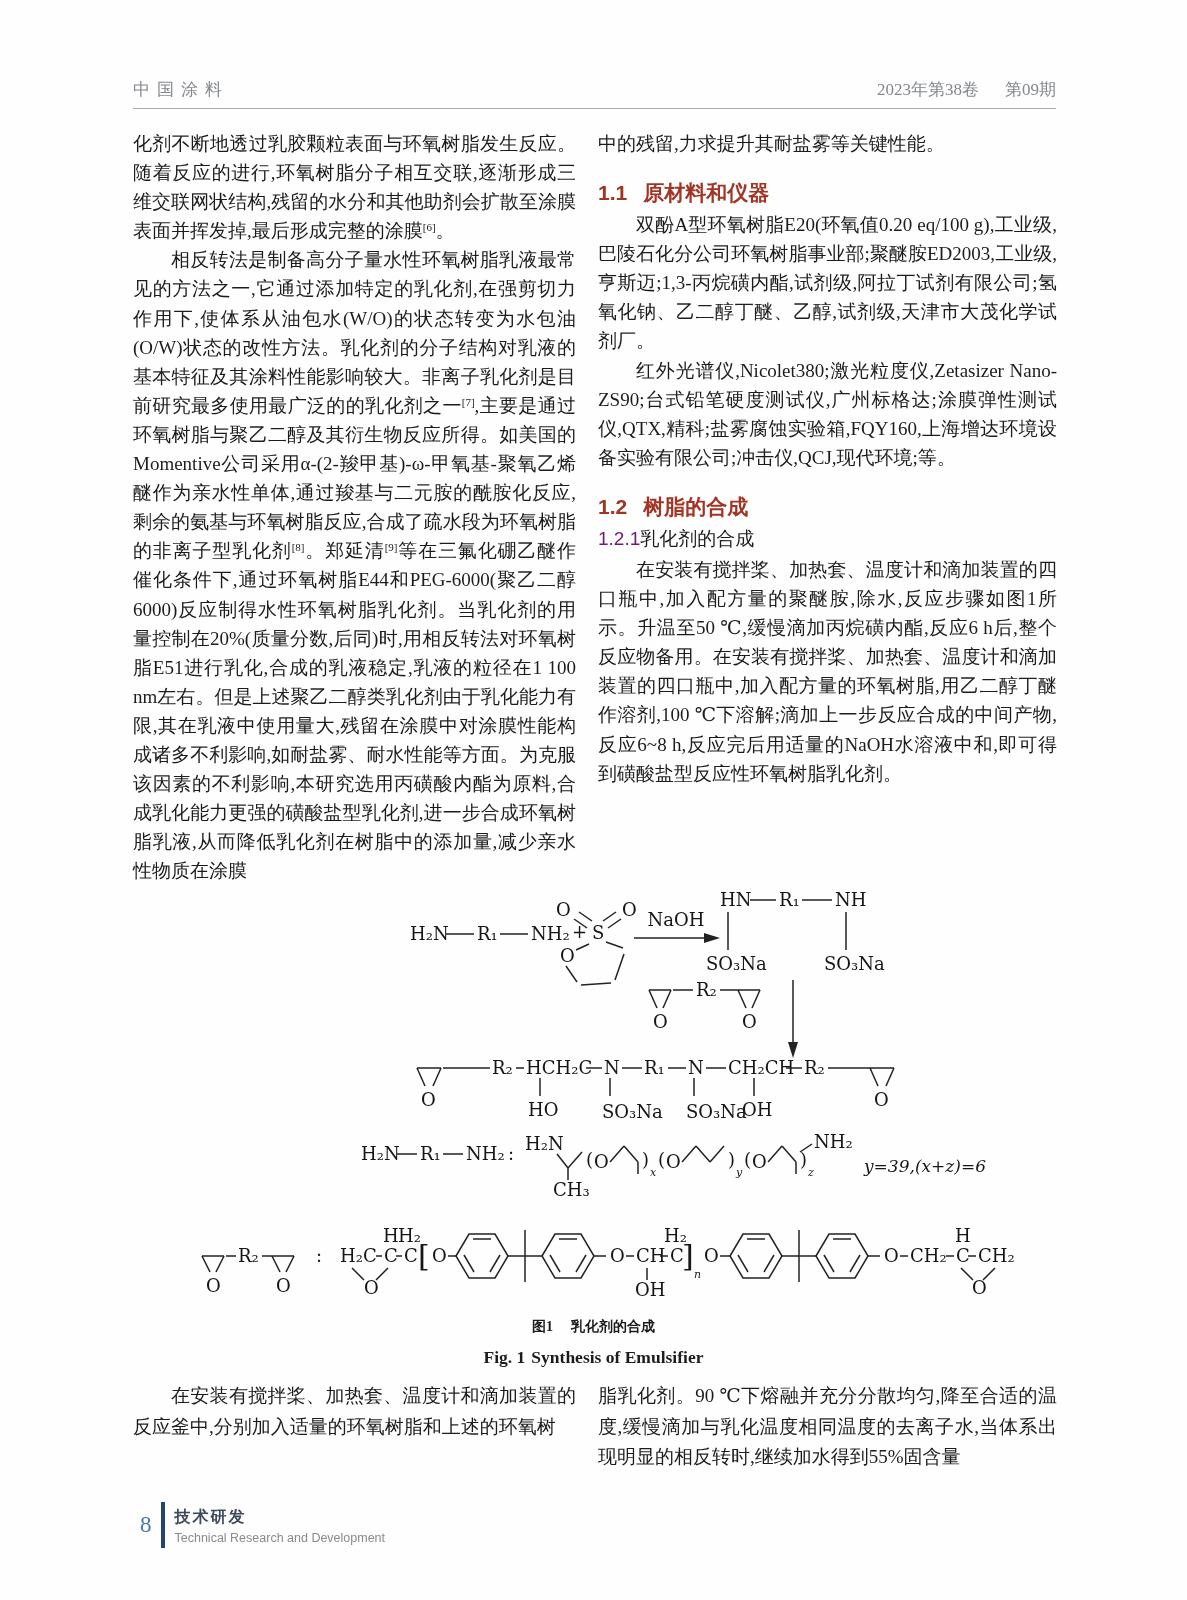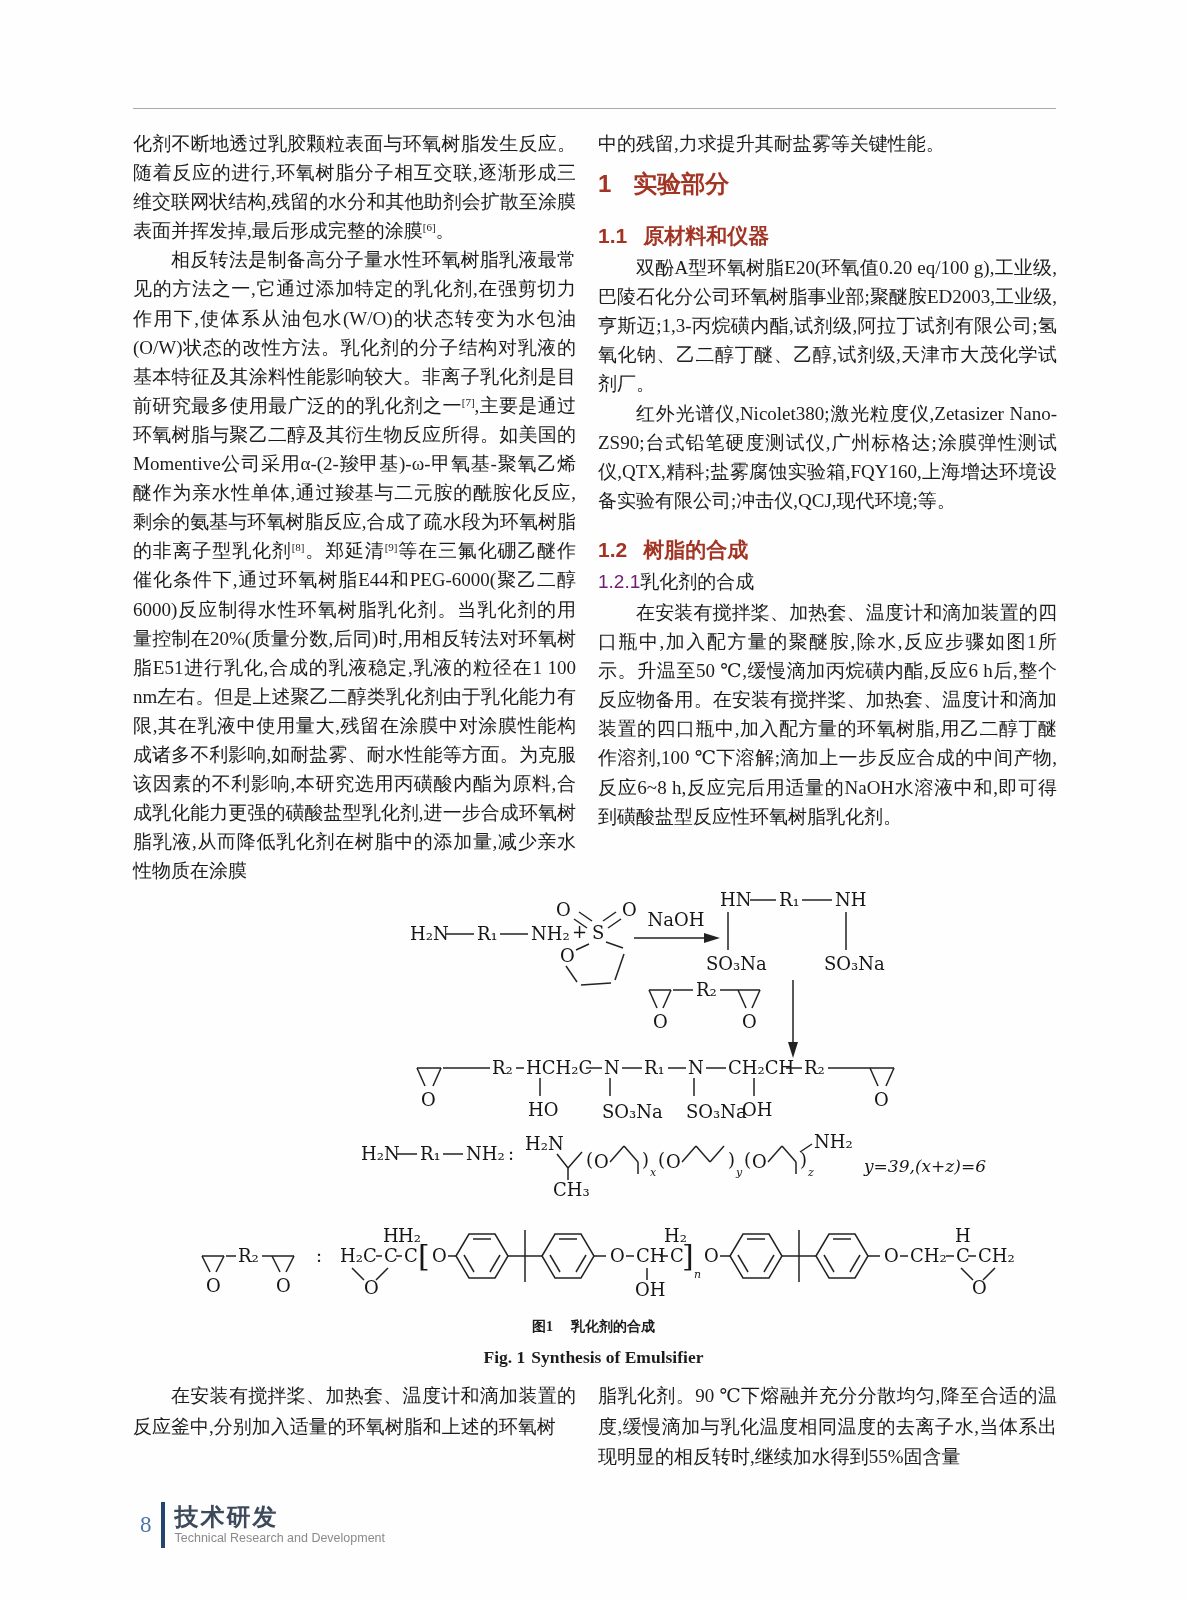--- a/index.html
+++ b/index.html
@@ -42,38 +42,43 @@
   #cap-en .cl{margin-right:6px;}
   
   .bcol{position:absolute;top:1381px;font-size:19px;line-height:30.5px;text-align:justify;}
   #bcol-left{left:133px;width:443px;}
   #bcol-right{left:598px;width:459px;}
   
   #footer{position:absolute;left:140px;top:1502px;display:flex;align-items:center;}
   #footer .pg{color:#4a76ad;font-size:23px;margin-right:9px;font-family:"Liberation Serif",serif;}
   #footer .bar{width:4px;height:46px;background:#24456e;margin-right:10px;}
   #footer .sec{color:#3d4a5c;font-family:"Liberation Sans","DejaVu Sans",sans-serif;
-               font-weight:bold;font-size:24px;letter-spacing:2px;line-height:24px;}
+               font-weight:bold;font-size:16px;letter-spacing:2px;line-height:24px;}
   #footer .sec-en{color:#8a8a8a;font-size:12.5px;font-family:Liberation Sans, sans-serif;margin-top:2px;}
 </style>
 </head>
 <body>
 
 <div id="page">
 
+  <div class="hdr">
+    <span class="jname">中国涂料</span>
+    <span class="vol">
+      <span>2023年第38卷</span><span>第09期</span>
+    </span>
+  </div>
   <div class="hdr-rule"></div>
 
   <div class="col" id="col-left">
     <p class="para"><span>化剂不断地透过乳胶颗粒表面与环氧树脂发生反应。随着反应的进行,环氧树脂分子相互交联,逐渐形成三维交联网状结构,残留的水分和其他助剂会扩散至涂膜表面并挥发掉,最后形成完整的涂膜</span><sup class="ref">[6]</sup><span>。</span></p>
     <p class="para indent"><span>相反转法是制备高分子量水性环氧树脂乳液最常见的方法之一,它通过添加特定的乳化剂,在强剪切力作用下,使体系从油包水(W/O)的状态转变为水包油(O/W)状态的改性方法。乳化剂的分子结构对乳液的基本特征及其涂料性能影响较大。非离子乳化剂是目前研究最多使用最广泛的的乳化剂之一</span><sup class="ref">[7]</sup><span>,主要是通过环氧树脂与聚乙二醇及其衍生物反应所得。如美国的Momentive公司采用α-(2-羧甲基)-ω-甲氧基-聚氧乙烯醚作为亲水性单体,通过羧基与二元胺的酰胺化反应,剩余的氨基与环氧树脂反应,合成了疏水段为环氧树脂的非离子型乳化剂</span><sup class="ref">[8]</sup><span>。郑延清</span><sup class="ref">[9]</sup><span>等在三氟化硼乙醚作催化条件下,通过环氧树脂E44和PEG-6000(聚乙二醇6000)反应制得水性环氧树脂乳化剂。当乳化剂的用量控制在20%(质量分数,后同)时,用相反转法对环氧树脂E51进行乳化,合成的乳液稳定,乳液的粒径在1 100 nm左右。但是上述聚乙二醇类乳化剂由于乳化能力有限,其在乳液中使用量大,残留在涂膜中对涂膜性能构成诸多不利影响,如耐盐雾、耐水性能等方面。为克服该因素的不利影响,本研究选用丙磺酸内酯为原料,合成乳化能力更强的磺酸盐型乳化剂,进一步合成环氧树脂乳液,从而降低乳化剂在树脂中的添加量,减少亲水性物质在涂膜</span></p>
   </div>
 
   <div class="col" id="col-right">
     <p class="para"><span>中的残留,力求提升其耐盐雾等关键性能。</span></p>
-    <div class="h1"><span class="num">1</span><span>实验部分</span></div>
     <div class="h2"><span class="num">1.1</span><span>原材料和仪器</span></div>
     <p class="para indent"><span>双酚A型环氧树脂E20(环氧值0.20 eq/100 g),工业级,巴陵石化分公司环氧树脂事业部;聚醚胺ED2003,工业级,亨斯迈;1,3-丙烷磺内酯,试剂级,阿拉丁试剂有限公司;氢氧化钠、乙二醇丁醚、乙醇,试剂级,天津市大茂化学试剂厂。</span></p>
     <p class="para indent"><span>红外光谱仪,Nicolet380;激光粒度仪,Zetasizer Nano-ZS90;台式铅笔硬度测试仪,广州标格达;涂膜弹性测试仪,QTX,精科;盐雾腐蚀实验箱,FQY160,上海增达环境设备实验有限公司;冲击仪,QCJ,现代环境;等。</span></p>
     <div class="h2"><span class="num">1.2</span><span>树脂的合成</span></div>
     <div class="h3"><span class="num">1.2.1</span><span>乳化剂的合成</span></div>
     <p class="para indent"><span>在安装有搅拌桨、加热套、温度计和滴加装置的四口瓶中,加入配方量的聚醚胺,除水,反应步骤如图1所示。升温至50 ℃,缓慢滴加丙烷磺内酯,反应6 h后,整个反应物备用。在安装有搅拌桨、加热套、温度计和滴加装置的四口瓶中,加入配方量的环氧树脂,用乙二醇丁醚作溶剂,100 ℃下溶解;滴加上一步反应合成的中间产物,反应6~8 h,反应完后用适量的NaOH水溶液中和,即可得到磺酸盐型反应性环氧树脂乳化剂。</span></p>
   </div>
 
   <svg id="scheme" width="920" height="445" viewBox="0 0 920 445">
 

